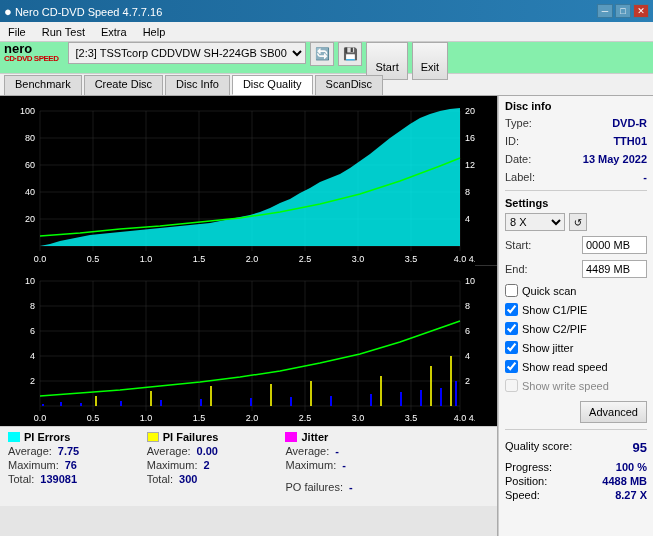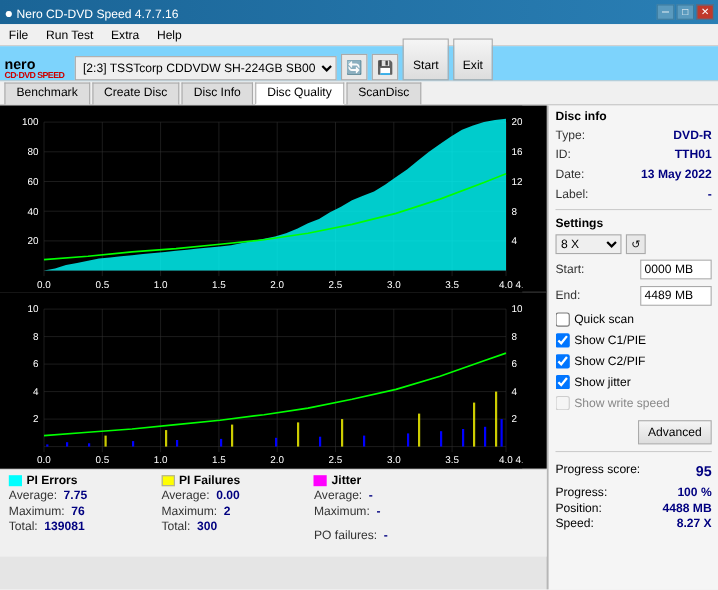--- a/index.html
+++ b/index.html
@@ -30,24 +30,24 @@
       display: flex;
       align-items: center;
       padding: 0 4px;
       border-bottom: 1px solid #ccc;
       gap: 8px;
     }
     .menu-item { font-size: 11px; padding: 2px 4px; cursor: pointer; }
 
     
     #toolbar {
-      background: #7dd3fc;
+      background: #86efac;
       height: 32px;
       display: flex;
-      align-items: flex-end;
+      align-items: flex-start;
       padding: 0 4px;
       gap: 4px;
       border-bottom: 1px solid #ccc;
     }
     #drive-select {
       font-size: 11px; height: 22px; border: 1px solid #aaa; padding: 1px 2px; min-width: 200px;
     }
     .toolbar-btn {
       height: 24px; padding: 18px 8px; font-size: 11px; border: 1px solid #aaa;
       background: linear-gradient(to bottom, #f5f5f5, #ddd); cursor: pointer;
@@ -447,29 +447,33 @@
     </div>
     <div class="checkbox-row">
       <input type="checkbox" checked="" style="">
       <span>Show C2/PIF</span>
     </div>
     <div class="checkbox-row">
       <input type="checkbox" checked="" style="">
       <span>Show jitter</span>
     </div>
     <div class="checkbox-row">
+      <input type="checkbox" checked="" style="">
+      <span>Show read speed</span>
+    </div>
+    <div class="checkbox-row">
       <input type="checkbox" disabled="" style="">
       <span style="color:#888;">Show write speed</span>
     </div>
     <div style="display:flex; justify-content:flex-end; margin-top:2px;">
       <button class="advanced-btn">Advanced</button>
     </div>
     <div class="divider"></div>
     <div class="quality-row">
-      <span>Progress score:</span>
+      <span>Quality score:</span>
       <span class="quality-value">95</span>
     </div>
     <div class="progress-section">
       <div class="progress-row">
         <span>Progress:</span>
         <span class="panel-value">100 %</span>
       </div>
       <div class="progress-row">
         <span>Position:</span>
         <span class="panel-value">4488 MB</span>

